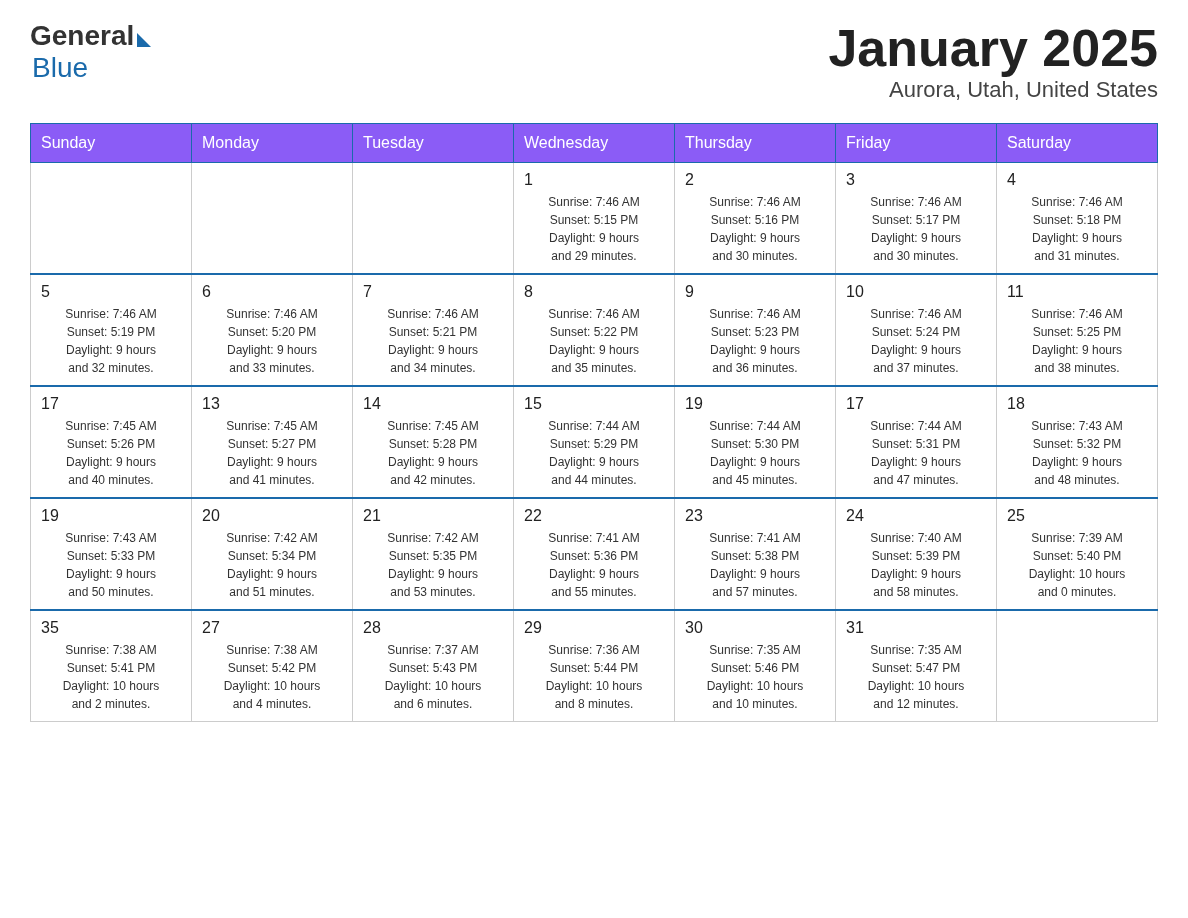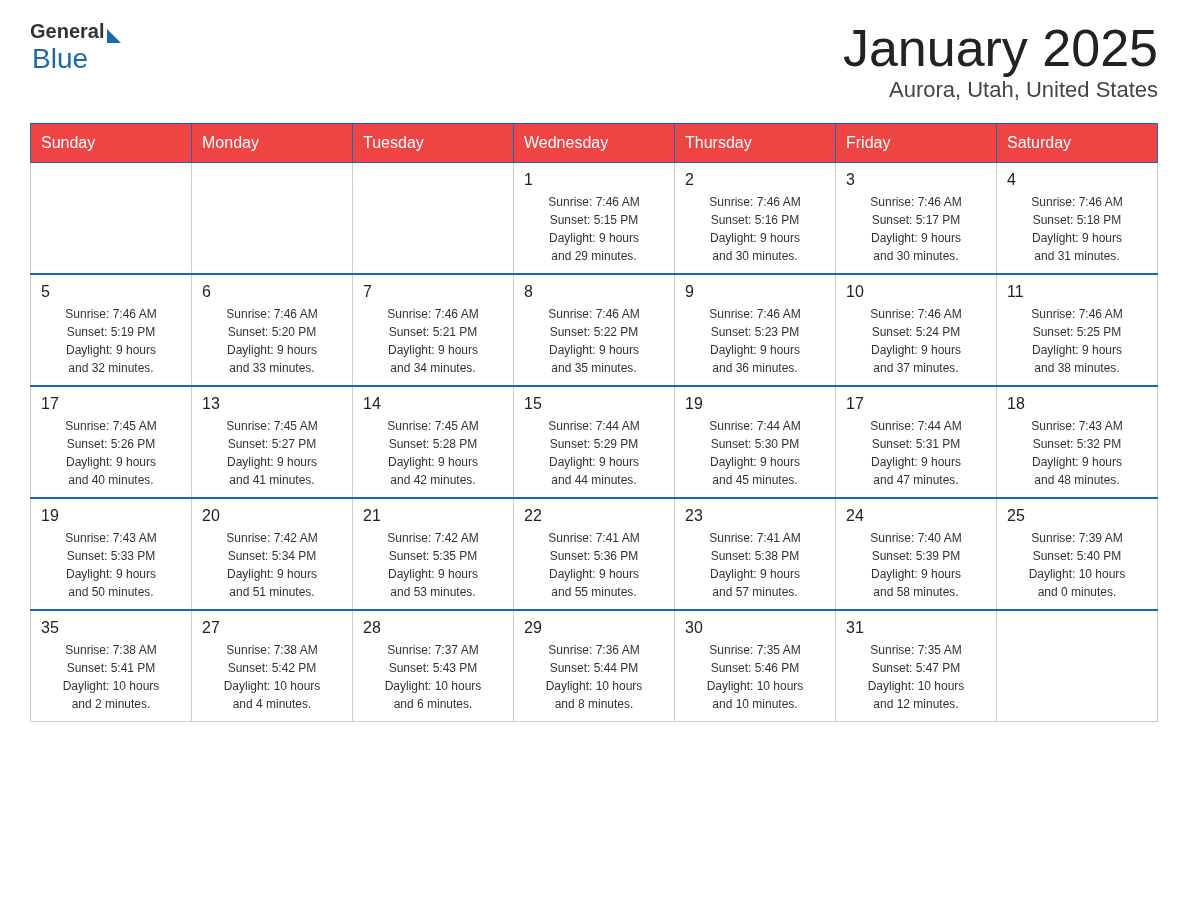--- a/index.html
+++ b/index.html
@@ -19,21 +19,21 @@
     .logo {
       display: flex;
       flex-direction: column;
       align-items: flex-start;
     }
     .logo-top {
       display: flex;
       align-items: center;
     }
     .logo-general {
-      font-size: 20px;
+      font-size: 28px;
       font-weight: bold;
       color: #333;
     }
     .logo-arrow {
       width: 0;
       height: 0;
       border-left: 14px solid #1a6aab;
       border-top: 14px solid transparent;
       border-bottom: 0px solid transparent;
       margin-left: 3px;
@@ -43,35 +43,35 @@
       font-size: 28px;
       font-weight: normal;
       color: #1a6aab;
       margin-left: 2px;
     }
     .title-block {
       text-align: right;
     }
     .month-title {
       font-size: 52px;
-      font-weight: normal;
+      font-weight: bold;
       color: #222;
       line-height: 1.1;
     }
     .location {
       font-size: 22px;
       color: #444;
     }
     .calendar {
       width: 100%;
       border-collapse: collapse;
       border: 1px solid #ccc;
     }
     .calendar th {
-      background-color: #ef4444;
+      background-color: #8b5cf6;
       color: #fff;
       font-size: 16px;
       font-weight: normal;
       padding: 10px 10px;
       text-align: left;
       border: 1px solid #1a6aab;
     }
     .calendar td {
       vertical-align: top;
       border: 1px solid #ccc;

